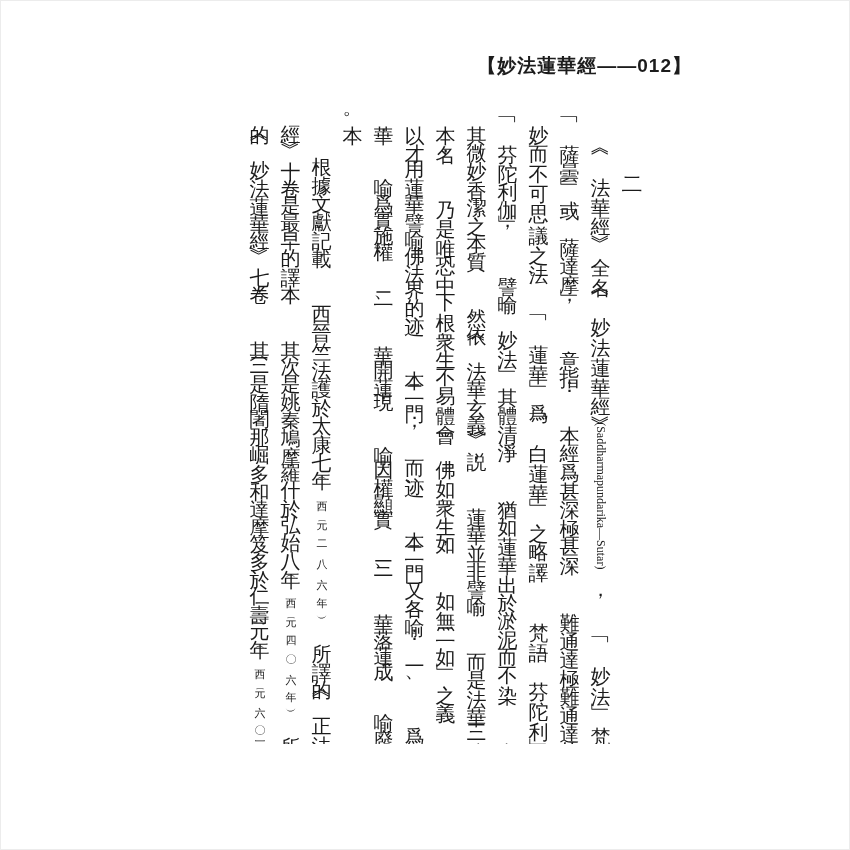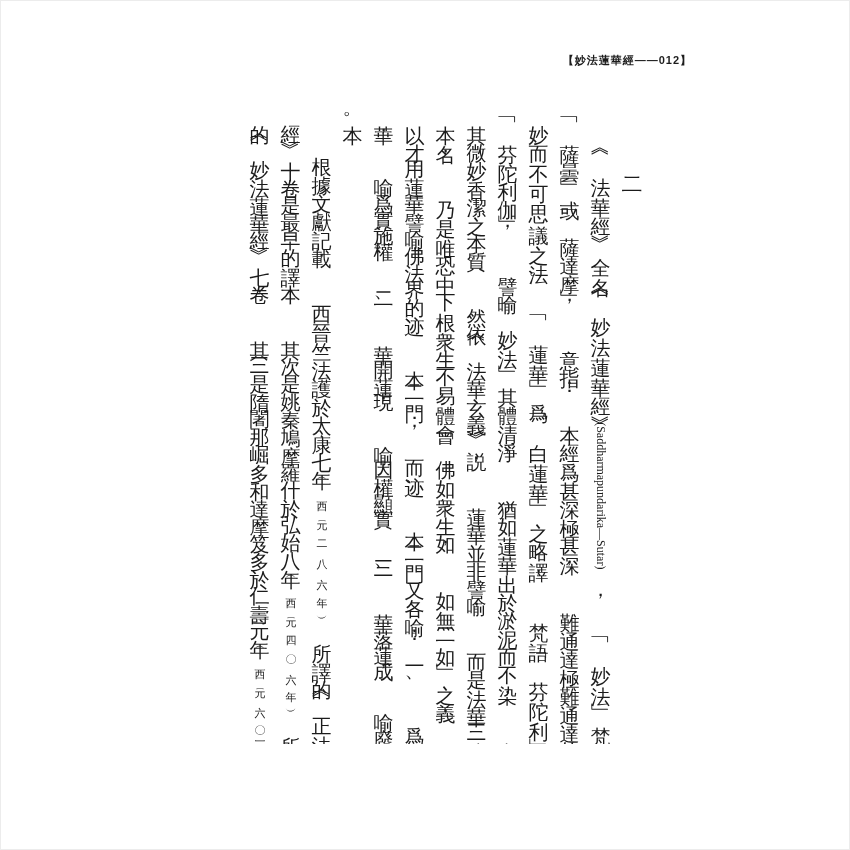--- a/index.html
+++ b/index.html
@@ -8,21 +8,21 @@
     width:850px; height:850px;
     background:#ffffff;
     box-shadow: inset 0 0 0 1px #ececec;
     overflow:hidden;
     font-family:"Liberation Serif", serif;
   }
   .running-header {
     position:absolute;
     top:53px; right:158px;
     font-family:"Liberation Sans", sans-serif;
-    font-size:11px;
+    font-size:19px;
     font-weight:600;
     color:#1c1c1c;
     letter-spacing:1px;
     white-space:nowrap;
   }
   .textblock {
     position:absolute;
     top:110px;
     right:203px;
     height:634px;

